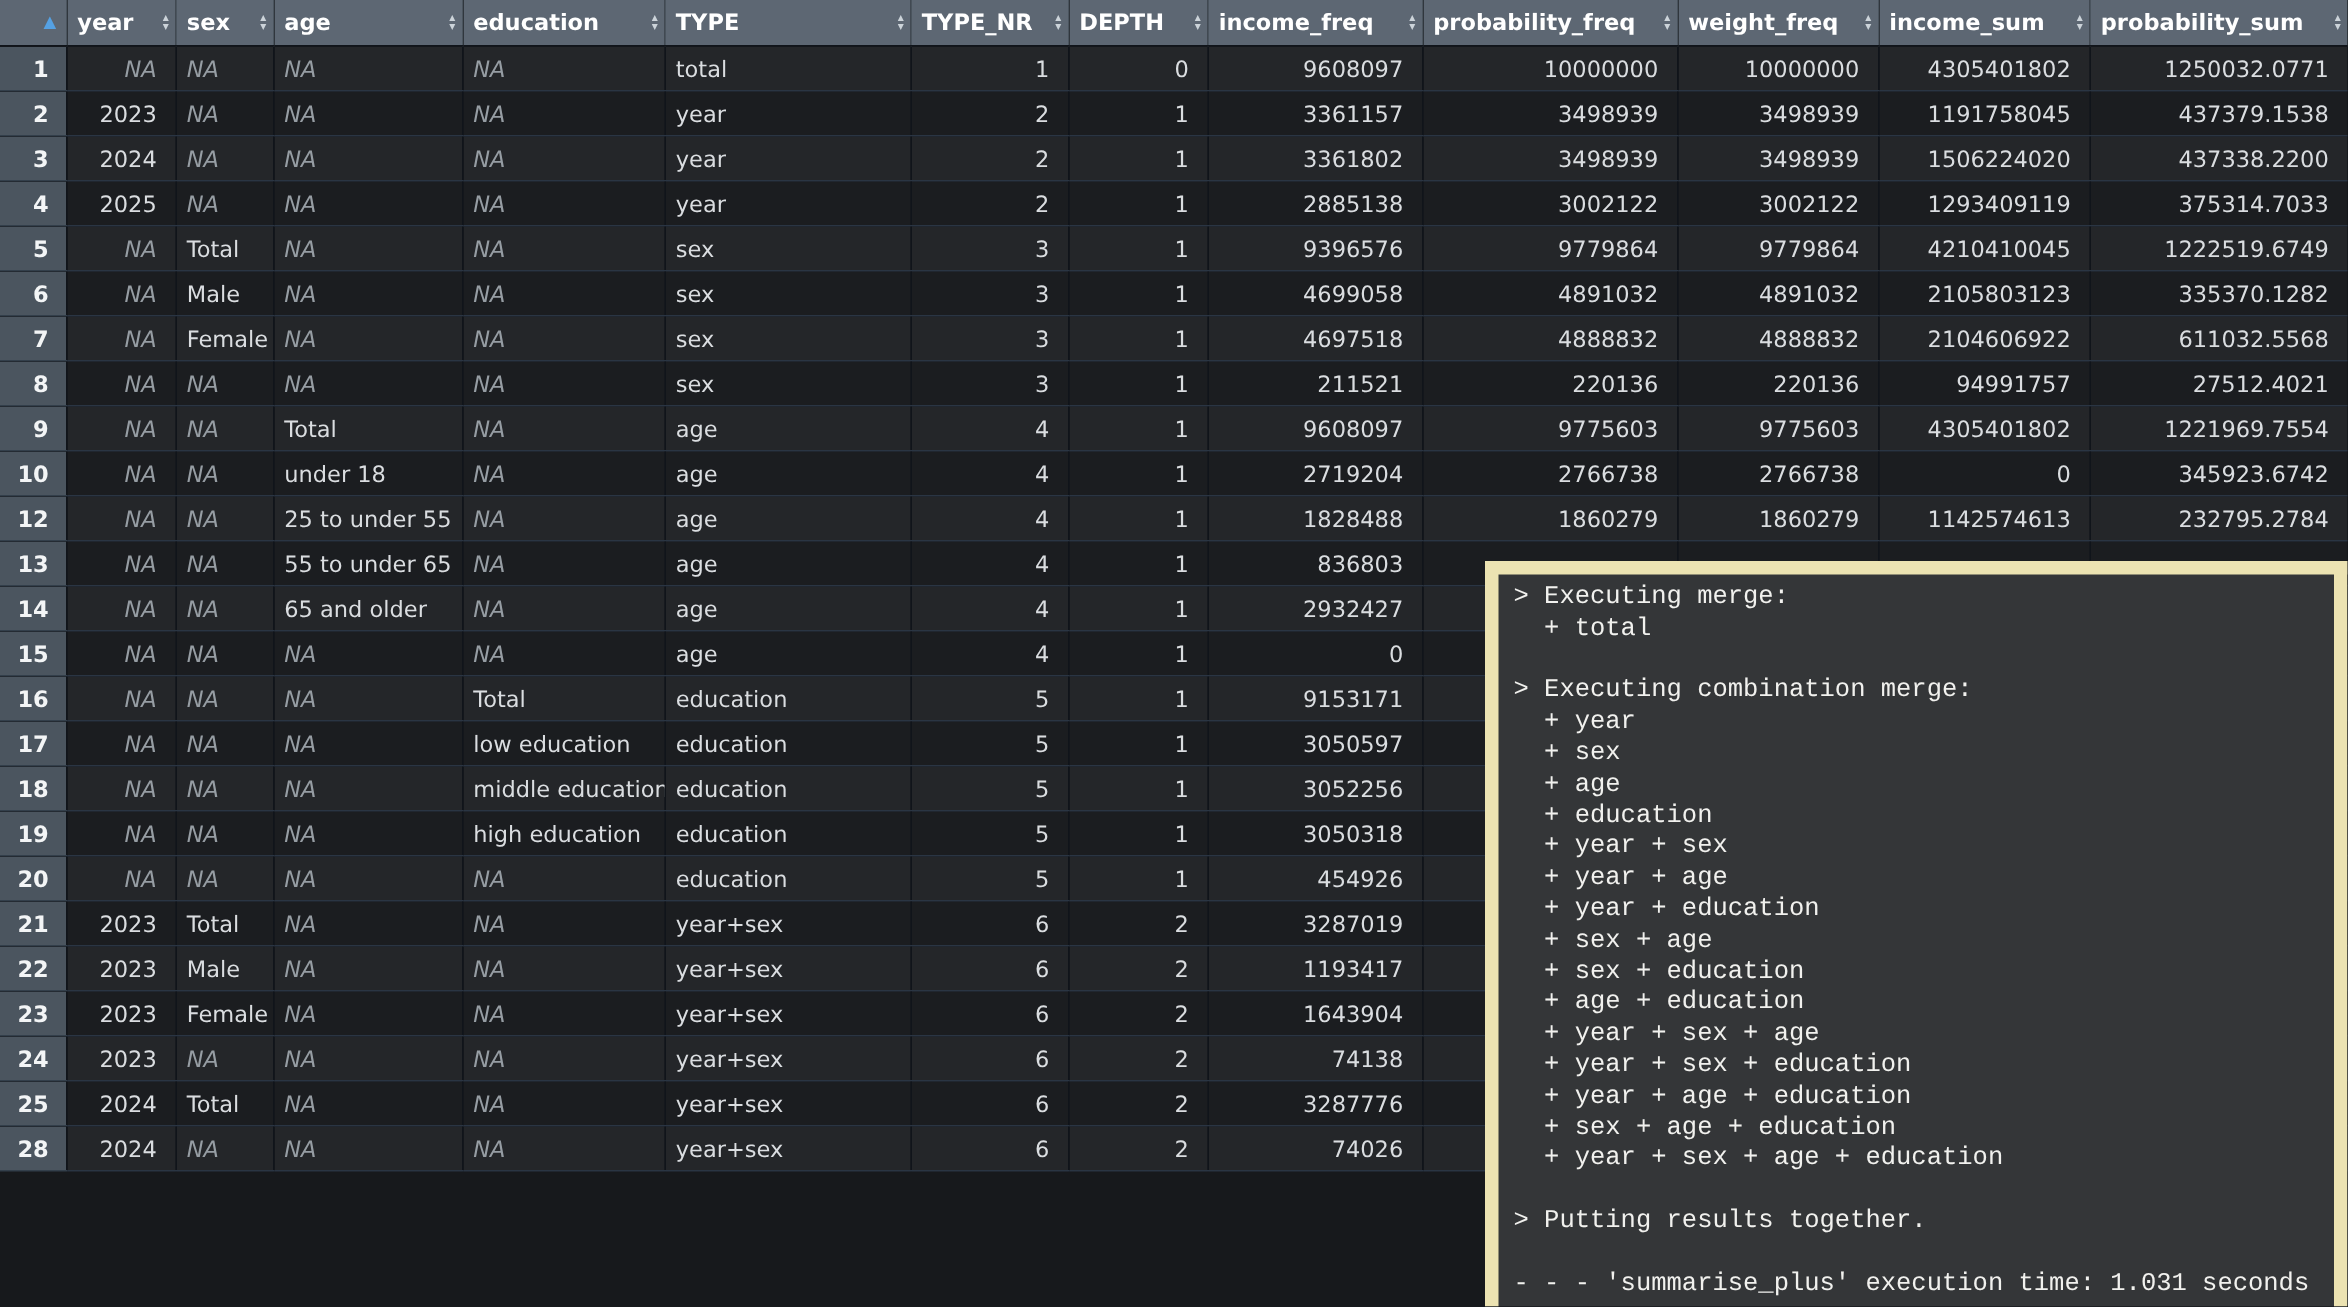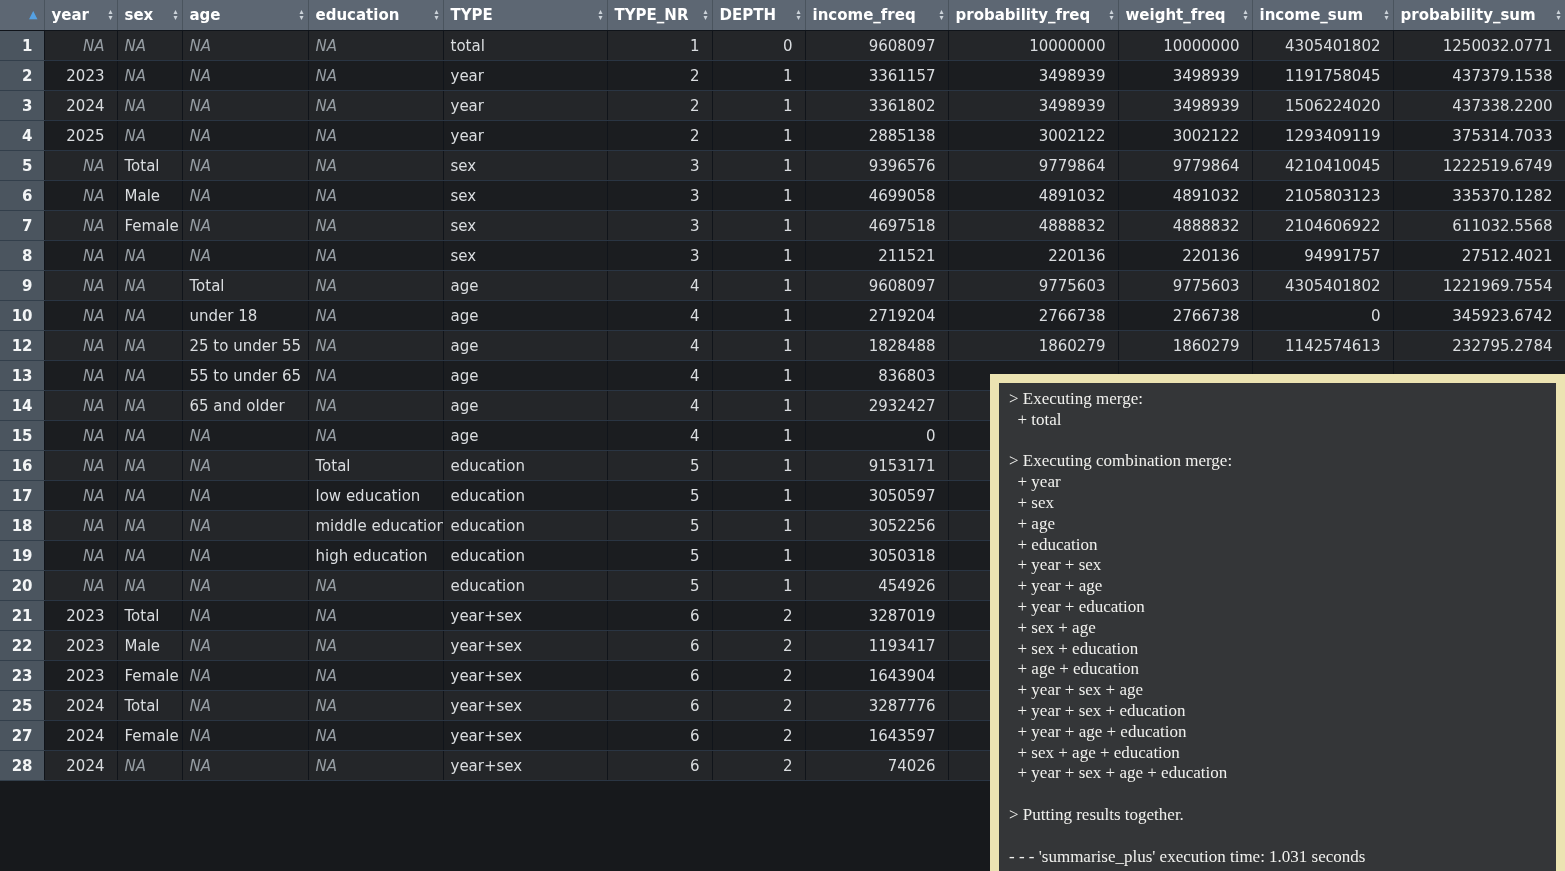--- a/index.html
+++ b/index.html
@@ -41,21 +41,21 @@
   td.al-left  { text-align:left; }
   td.na { color:#969da3; font-style:italic; }
 
   
   .console-panel {
     position:absolute; left:990px; top:374px; width:575px; height:497px;
     background:#343638;
     border:9px solid #ece3b2; border-bottom:none;
   }
   .console-panel pre {
-    font-family:Liberation Serif, serif;
+    font-family:Liberation Mono, monospace;
     font-size:17px; line-height:20.8px; color:#f1f1ee;
     padding:6px 18px 0 10px;
   }
 </style>
 </head>
 <body>
 
 <div class="viewport">
   <table class="data-grid">
     <colgroup>
@@ -511,44 +511,44 @@
           <td class="al-left">year+sex</td>
           <td class="al-right">6</td>
           <td class="al-right">2</td>
           <td class="al-right">1643904</td>
           <td class="al-right"></td>
           <td class="al-right"></td>
           <td class="al-right"></td>
           <td class="al-right"></td>
         </tr>
         <tr>
+          <th class="rownum">24</th>
+          <td class="al-right">2023</td>
+          <td class="al-left na">NA</td>
+          <td class="al-left na">NA</td>
+          <td class="al-left na">NA</td>
+          <td class="al-left">year+sex</td>
+          <td class="al-right">6</td>
+          <td class="al-right">2</td>
+          <td class="al-right">74138</td>
+          <td class="al-right"></td>
+          <td class="al-right"></td>
+          <td class="al-right"></td>
+          <td class="al-right"></td>
+        </tr>
+        <tr>
           <th class="rownum">25</th>
           <td class="al-right">2024</td>
           <td class="al-left">Total</td>
           <td class="al-left na">NA</td>
           <td class="al-left na">NA</td>
           <td class="al-left">year+sex</td>
           <td class="al-right">6</td>
           <td class="al-right">2</td>
           <td class="al-right">3287776</td>
-          <td class="al-right"></td>
-          <td class="al-right"></td>
-          <td class="al-right"></td>
-          <td class="al-right"></td>
-        </tr>
-        <tr>
-          <th class="rownum">27</th>
-          <td class="al-right">2024</td>
-          <td class="al-left">Female</td>
-          <td class="al-left na">NA</td>
-          <td class="al-left na">NA</td>
-          <td class="al-left">year+sex</td>
-          <td class="al-right">6</td>
-          <td class="al-right">2</td>
-          <td class="al-right">1643597</td>
           <td class="al-right"></td>
           <td class="al-right"></td>
           <td class="al-right"></td>
           <td class="al-right"></td>
         </tr>
         <tr>
           <th class="rownum">28</th>
           <td class="al-right">2024</td>
           <td class="al-left na">NA</td>
           <td class="al-left na">NA</td>

